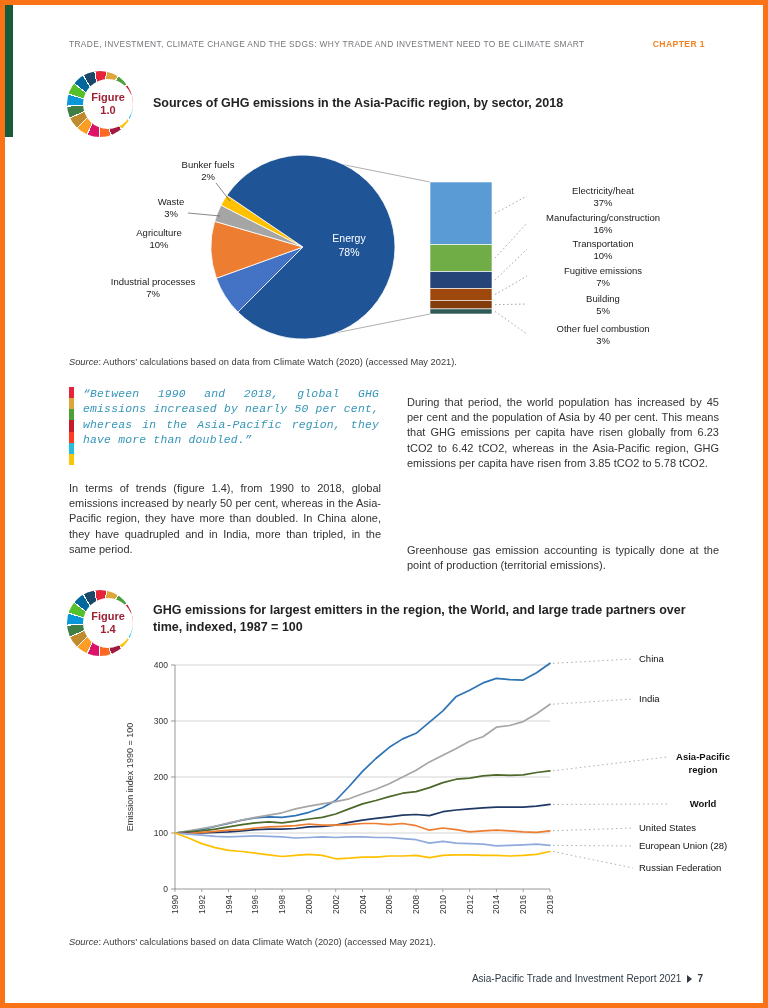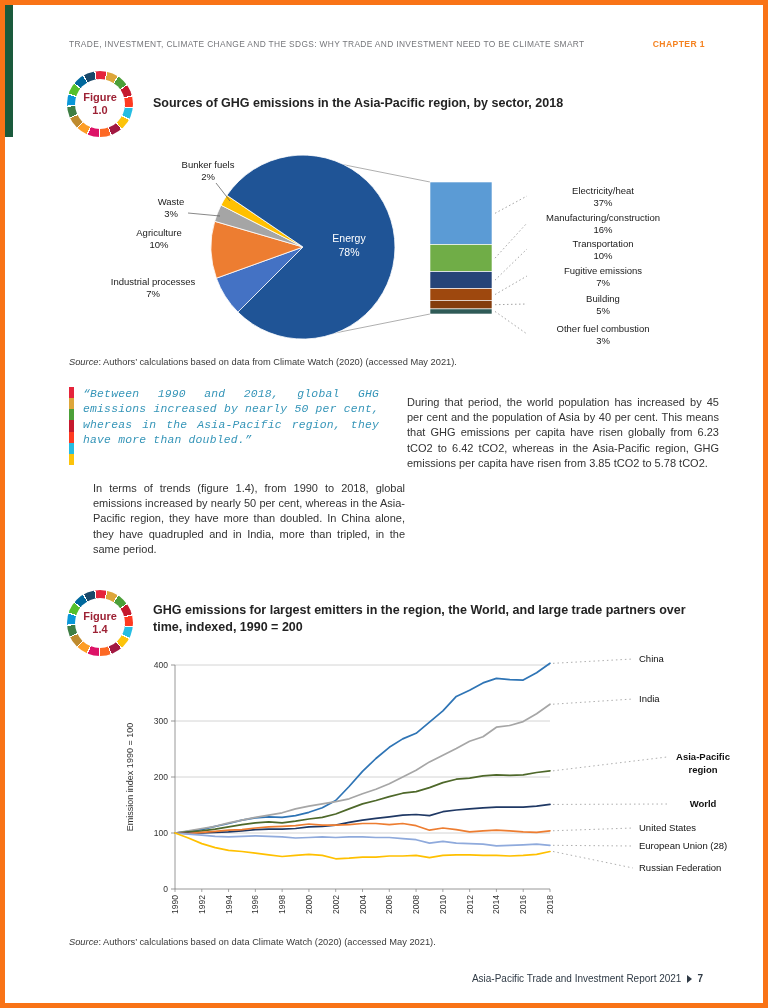--- a/index.html
+++ b/index.html
@@ -8,21 +8,21 @@
     font-family:"Liberation Sans",sans-serif;border:5px solid #f97316;box-sizing:border-box;
   }
   .left-accent{position:absolute;left:0;top:0;width:8px;height:132px;background:#1A5A3C;}
   .running-header{position:absolute;left:64px;right:58px;top:34px;display:flex;justify-content:space-between;align-items:baseline;}
   .running-title{font-size:8.4px;letter-spacing:.35px;color:#75767A;}
   .chapter-label{font-size:8.6px;letter-spacing:.4px;color:#F58220;font-weight:bold;white-space:nowrap;margin-left:12px;}
 
   .figure-badge{position:absolute;width:66px;height:66px;}
   .badge-13{left:62px;top:66px;}
   .badge-14{left:62px;top:585px;}
-  .badge-ring{width:100%;height:100%;border-radius:50%;display:flex;align-items:center;justify-content:center;}
+  .badge-ring{width:100%;height:100%;border-radius:50%;display:flex;align-items:center;justify-content:flex-end;}
   .badge-inner{width:50px;height:50px;border-radius:50%;background:#fff;display:flex;flex-direction:column;align-items:center;justify-content:center;color:#9D2235;font-weight:bold;font-size:11px;line-height:1.15;}
 
   .fig-title{position:absolute;margin:0;font-size:12.5px;font-weight:bold;color:#232323;line-height:1.35;}
   .title-13{left:148px;top:90px;width:520px;}
   .title-14{left:148px;top:597px;width:565px;}
 
   .chart{position:absolute;}
   .chart-13{left:64px;top:142px;}
   .chart-14{left:64px;top:645px;}
   svg text{font-family:"Liberation Sans",sans-serif;}
@@ -30,21 +30,21 @@
   .source{position:absolute;margin:0;font-size:9.3px;color:#3A3A3A;}
   .source i{font-style:italic;}
   .source-13{left:64px;top:352px;}
   .source-14{left:64px;top:932px;}
 
   .quote-block{position:absolute;left:64px;top:382px;width:310px;display:flex;font-family:Liberation Mono, monospace;}
   .quote-bar{width:5px;min-width:5px;height:78px;margin-right:9px;}
   .quote-text{margin:0;font-style:italic;color:#3595B8;font-size:11.4px;line-height:1.34;text-align:justify;letter-spacing:.2px;}
 
   .body-para{position:absolute;margin:8px;font-size:11px;line-height:1.38;color:#333333;text-align:justify;}
-  .para-left{left:80px;top:468px;width:312px;}
+  .para-left{left:56px;top:468px;width:312px;}
   .para-right1{left:394px;top:382px;width:312px;}
   .para-right2{left:394px;top:530px;width:312px;}
 
   .page-footer{position:absolute;right:60px;top:968px;display:flex;align-items:center;font-size:10px;color:#2F3A45;}
   .page-footer b{margin-left:5px;}
   .footer-arrow{display:inline-block;width:0;height:0;border-top:4px solid transparent;border-bottom:4px solid transparent;border-left:5px solid #2F3A45;margin-left:6px;}
 </style>
 </head>
 <body>
 
@@ -115,30 +115,31 @@
 
   <p class="source source-13"><i>Source</i><span>: Authors’ calculations based on data from Climate Watch (2020) (accessed May 2021).</span></p>
 
   <div class="quote-block">
     <div class="quote-bar" style="background: linear-gradient(rgb(229, 36, 59) 0%, rgb(229, 36, 59) 14.3%, rgb(221, 166, 58) 14.3%, rgb(221, 166, 58) 28.6%, rgb(76, 159, 56) 28.6%, rgb(76, 159, 56) 42.9%, rgb(197, 25, 45) 42.9%, rgb(197, 25, 45) 57.1%, rgb(255, 58, 33) 57.1%, rgb(255, 58, 33) 71.4%, rgb(38, 189, 226) 71.4%, rgb(38, 189, 226) 85.7%, rgb(252, 195, 11) 85.7%, rgb(252, 195, 11) 100%);"></div>
     <p class="quote-text">“Between 1990 and 2018, global GHG emissions increased by nearly 50 per cent, whereas in the Asia-Pacific region, they have more than doubled.”</p>
   </div>
 
   <p class="body-para para-left">In terms of trends (figure 1.4), from 1990 to 2018, global emissions increased by nearly 50 per cent, whereas in the Asia-Pacific region, they have more than doubled. In China alone, they have quadrupled and in India, more than tripled, in the same period.</p>
   <p class="body-para para-right1">During that period, the world population has increased by 45 per cent and the population of Asia by 40 per cent. This means that GHG emissions per capita have risen globally from 6.23 tCO2 to 6.42 tCO2, whereas in the Asia-Pacific region, GHG emissions per capita have risen from 3.85 tCO2 to 5.78 tCO2.</p>
+  <p class="body-para para-right2">Greenhouse gas emission accounting is typically done at the point of production (territorial emissions).</p>
 
   <div class="figure-badge badge-14">
     <div class="badge-ring" style="background: conic-gradient(from -8deg, rgb(229, 36, 59) 0deg, rgb(229, 36, 59) 18.98deg, rgb(255, 255, 255) 18.98deg, rgb(255, 255, 255) 21.18deg, rgb(221, 166, 58) 21.18deg, rgb(221, 166, 58) 40.15deg, rgb(255, 255, 255) 40.15deg, rgb(255, 255, 255) 42.35deg, rgb(76, 159, 56) 42.35deg, rgb(76, 159, 56) 61.33deg, rgb(255, 255, 255) 61.33deg, rgb(255, 255, 255) 63.53deg, rgb(197, 25, 45) 63.53deg, rgb(197, 25, 45) 82.51deg, rgb(255, 255, 255) 82.51deg, rgb(255, 255, 255) 84.71deg, rgb(255, 58, 33) 84.71deg, rgb(255, 58, 33) 103.68deg, rgb(255, 255, 255) 103.68deg, rgb(255, 255, 255) 105.88deg, rgb(38, 189, 226) 105.88deg, rgb(38, 189, 226) 124.86deg, rgb(255, 255, 255) 124.86deg, rgb(255, 255, 255) 127.06deg, rgb(252, 195, 11) 127.06deg, rgb(252, 195, 11) 146.04deg, rgb(255, 255, 255) 146.04deg, rgb(255, 255, 255) 148.24deg, rgb(162, 25, 66) 148.24deg, rgb(162, 25, 66) 167.21deg, rgb(255, 255, 255) 167.21deg, rgb(255, 255, 255) 169.41deg, rgb(253, 105, 37) 169.41deg, rgb(253, 105, 37) 188.39deg, rgb(255, 255, 255) 188.39deg, rgb(255, 255, 255) 190.59deg, rgb(221, 19, 103) 190.59deg, rgb(221, 19, 103) 209.56deg, rgb(255, 255, 255) 209.56deg, rgb(255, 255, 255) 211.76deg, rgb(253, 157, 36) 211.76deg, rgb(253, 157, 36) 230.74deg, rgb(255, 255, 255) 230.74deg, rgb(255, 255, 255) 232.94deg, rgb(191, 139, 46) 232.94deg, rgb(191, 139, 46) 251.92deg, rgb(255, 255, 255) 251.92deg, rgb(255, 255, 255) 254.12deg, rgb(63, 126, 68) 254.12deg, rgb(63, 126, 68) 273.09deg, rgb(255, 255, 255) 273.09deg, rgb(255, 255, 255) 275.29deg, rgb(10, 151, 217) 275.29deg, rgb(10, 151, 217) 294.27deg, rgb(255, 255, 255) 294.27deg, rgb(255, 255, 255) 296.47deg, rgb(86, 192, 43) 296.47deg, rgb(86, 192, 43) 315.45deg, rgb(255, 255, 255) 315.45deg, rgb(255, 255, 255) 317.65deg, rgb(0, 104, 157) 317.65deg, rgb(0, 104, 157) 336.62deg, rgb(255, 255, 255) 336.62deg, rgb(255, 255, 255) 338.82deg, rgb(25, 72, 106) 338.82deg, rgb(25, 72, 106) 357.8deg, rgb(255, 255, 255) 357.8deg, rgb(255, 255, 255) 360deg);">
       <div class="badge-inner">
         <span>Figure</span>
         <span>1.4</span>
       </div>
     </div>
   </div>
-  <h2 class="fig-title title-14">GHG emissions for largest emitters in the region, the World, and large trade partners over time, indexed, 1990 = 200</h2>
+  <h2 class="fig-title title-14">GHG emissions for largest emitters in the region, the World, and large trade partners over time, indexed, 1987 = 100</h2>
 
   <svg class="chart chart-14" width="680" height="285" viewBox="0 0 680 285">
       <line x1="106" y1="239" x2="481" y2="239" stroke="#7f7f7f" stroke-width="0.8"></line>
       <line x1="102" y1="239" x2="106" y2="239" stroke="#7f7f7f" stroke-width="0.8"></line>
       <text x="99" y="242" font-size="8.5" text-anchor="end" fill="#333333">0</text>
       <line x1="106" y1="183" x2="481" y2="183" stroke="#c9c9c9" stroke-width="0.8"></line>
       <line x1="102" y1="183" x2="106" y2="183" stroke="#7f7f7f" stroke-width="0.8"></line>
       <text x="99" y="186" font-size="8.5" text-anchor="end" fill="#333333">100</text>
       <line x1="106" y1="127" x2="481" y2="127" stroke="#c9c9c9" stroke-width="0.8"></line>
       <line x1="102" y1="127" x2="106" y2="127" stroke="#7f7f7f" stroke-width="0.8"></line>

